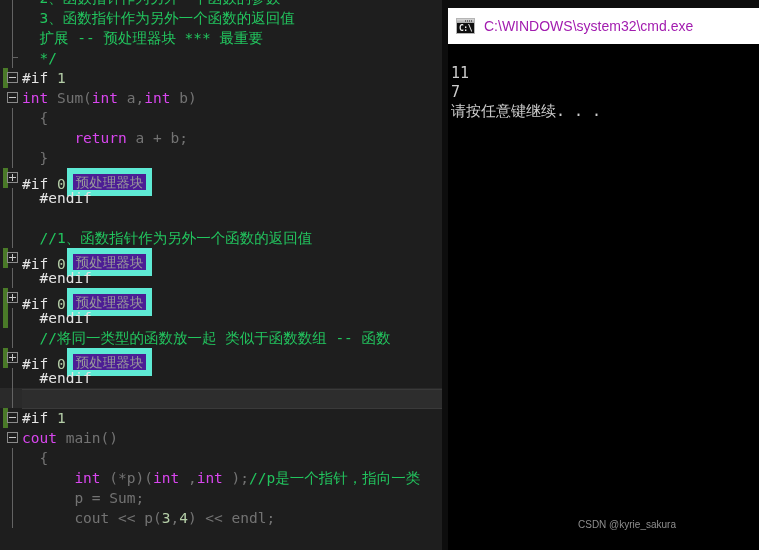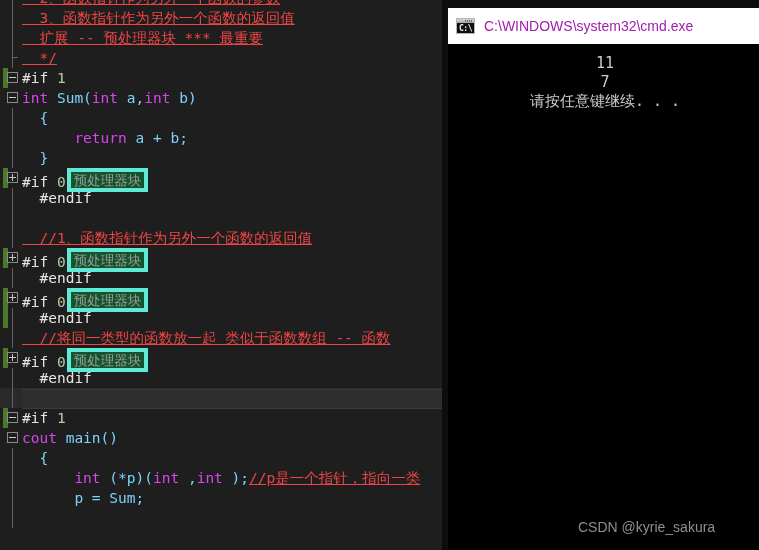--- a/index.html
+++ b/index.html
@@ -45,29 +45,29 @@
   .fold.plus:after{
     content:"";position:absolute;left:4px;top:1px;width:1px;height:7px;background:#c8c8c8;
   }
   
   .guide{position:absolute;left:12px;top:0;width:1px;height:20px;background:#636363;}
   .guide.elbow:after{
     content:"";position:absolute;left:0px;top:9px;width:6px;height:1px;background:#636363;
   }
 
   
-  .c-com {color:#ef4444;text-decoration:underline;}
+  .c-com {color:#22c55e;}
   .c-kw  {color:#d946ef;}
   .c-pre {color:#e5e5e5;}
   .c-num0{color:#b5cea8;}
-  .c-txt {color:#7dd3fc;}
+  .c-txt {color:#737373;}
 
   
   .region{
-    display:inline-block;border:4px solid #5eead4;background:#14532d;
+    display:inline-block;border:6px solid #5eead4;background:#4c1d95;
     color:#9a9a9a;font-size:13.5px;line-height:16px;padding:0 3px;
     vertical-align:2px;margin-left:1px;
   }
 
   
   #console{
     position:absolute;left:448px;top:8px;width:311px;height:542px;
     background:#000;box-shadow:0 0 0 0 rgba(0,0,0,0);
   }
   #console-titlebar{
@@ -89,31 +89,31 @@
     position:absolute;left:2px;top:5px;color:#f2f2f2;
     font:bold 8px "DejaVu Sans Mono","Liberation Mono",monospace;
     letter-spacing:-0.5px;
   }
   #console-title{
     margin-left:9px;color:#a21caf;font-size:14px;
     font-family:"Liberation Sans","DejaVu Sans",sans-serif;
     white-space:nowrap;
   }
   #console-body{
-    background:#000;height:506px;padding:10px 0 0 3px;box-sizing:border-box;text-align:center;
+    background:#000;height:506px;padding:20px 0 0 3px;box-sizing:border-box;
   }
   .con-line{
     color:#ccc;font-size:15px;line-height:19px;white-space:pre;
     font-family:"DejaVu Sans Mono","Liberation Mono",monospace;
   }
 
   
   #watermark{
     position:absolute;left:578px;top:519px;
-    color:#8e8e8e;font-size:14px;
+    color:#8e8e8e;font-size:10px;
     font-family:"Liberation Sans","DejaVu Sans",sans-serif;
     pointer-events:none;
   }
 </style>
 </head>
 <body>
 
 <div id="editor">
   <div class="code-lines" id="code-lines">
       <div class="line"><span class="guide"></span><span class="txt"><span class="c-com">  2、函数指针作为另外一个函数的参数</span></span></div>
@@ -135,21 +135,21 @@
       <div class="line"><span class="chg"></span><span class="guide"></span><span class="txt"><span class="c-pre">  #endif</span></span></div>
       <div class="line"><span class="guide"></span><span class="txt"><span class="c-com">  //将同一类型的函数放一起 类似于函数数组 -- 函数</span></span></div>
       <div class="line"><span class="chg"></span><span class="fold plus"></span><span class="txt"><span class="c-pre">#if </span><span class="c-num0">0</span><span class="region">预处理器块</span></span></div>
       <div class="line"><span class="guide"></span><span class="txt"><span class="c-pre">  #endif</span></span></div>
       <div class="line sel"><span class="guide"></span><span class="selbox"></span><span class="txt"></span></div>
       <div class="line"><span class="chg"></span><span class="fold"></span><span class="txt"><span class="c-pre">#if </span><span class="c-num0">1</span></span></div>
       <div class="line"><span class="fold"></span><span class="txt"><span class="c-kw">cout</span><span class="c-txt"> main()</span></span></div>
       <div class="line"><span class="guide"></span><span class="txt"><span class="c-txt">  {</span></span></div>
       <div class="line"><span class="guide"></span><span class="txt"><span class="c-txt">      </span><span class="c-kw">int</span><span class="c-txt"> (*p)(</span><span class="c-kw">int</span><span class="c-txt"> ,</span><span class="c-kw">int</span><span class="c-txt"> );</span><span class="c-com">//p是一个指针，指向一类</span></span></div>
       <div class="line"><span class="guide"></span><span class="txt"><span class="c-txt">      p = Sum;</span></span></div>
-      <div class="line"><span class="guide"></span></div>
+      <div class="line"><span class="guide"></span><span class="txt"><span class="c-txt">      cout &lt;&lt; p(</span><span class="c-num0">3</span><span class="c-txt">,</span><span class="c-num0">4</span><span class="c-txt">) &lt;&lt; endl;</span></span></div>
     </div>
 </div>
 
 <div id="console">
   <div id="console-titlebar">
     <span class="cmd-icon">
       <span class="bar"></span>
       <span class="prompt">C:\</span>
     </span>
     <span id="console-title">C:\WINDOWS\system32\cmd.exe</span>

